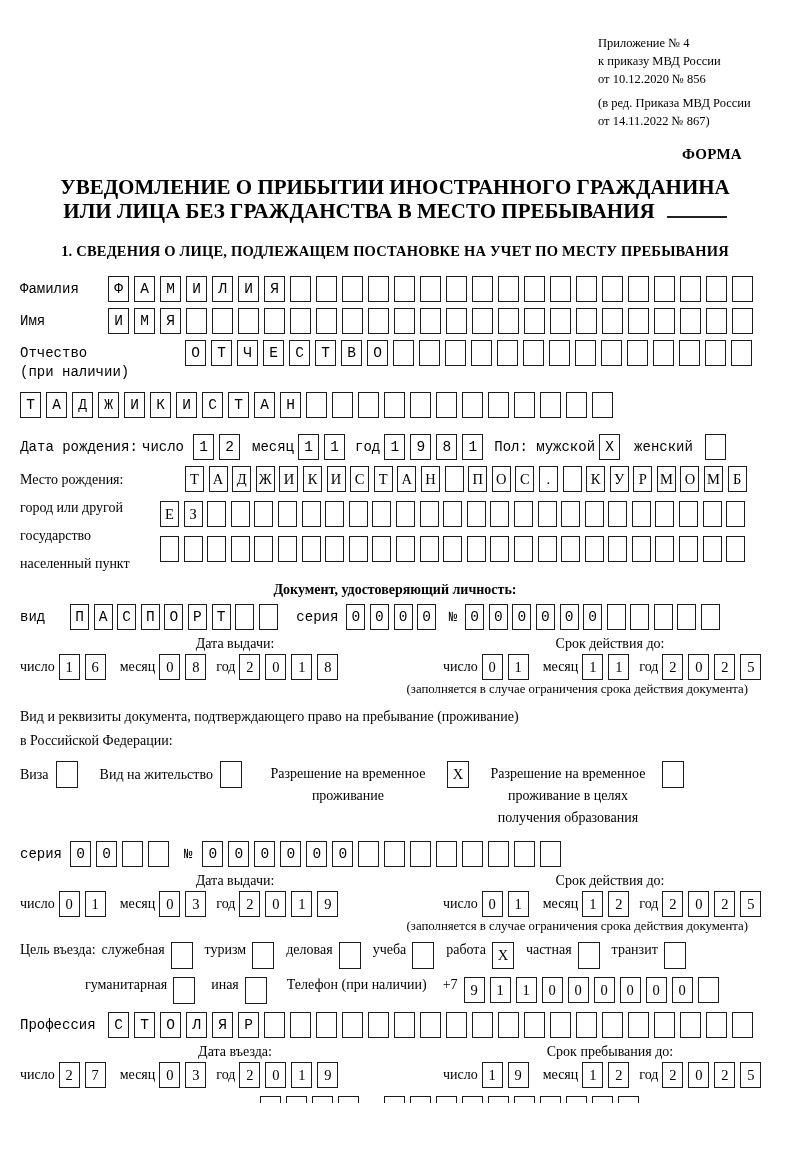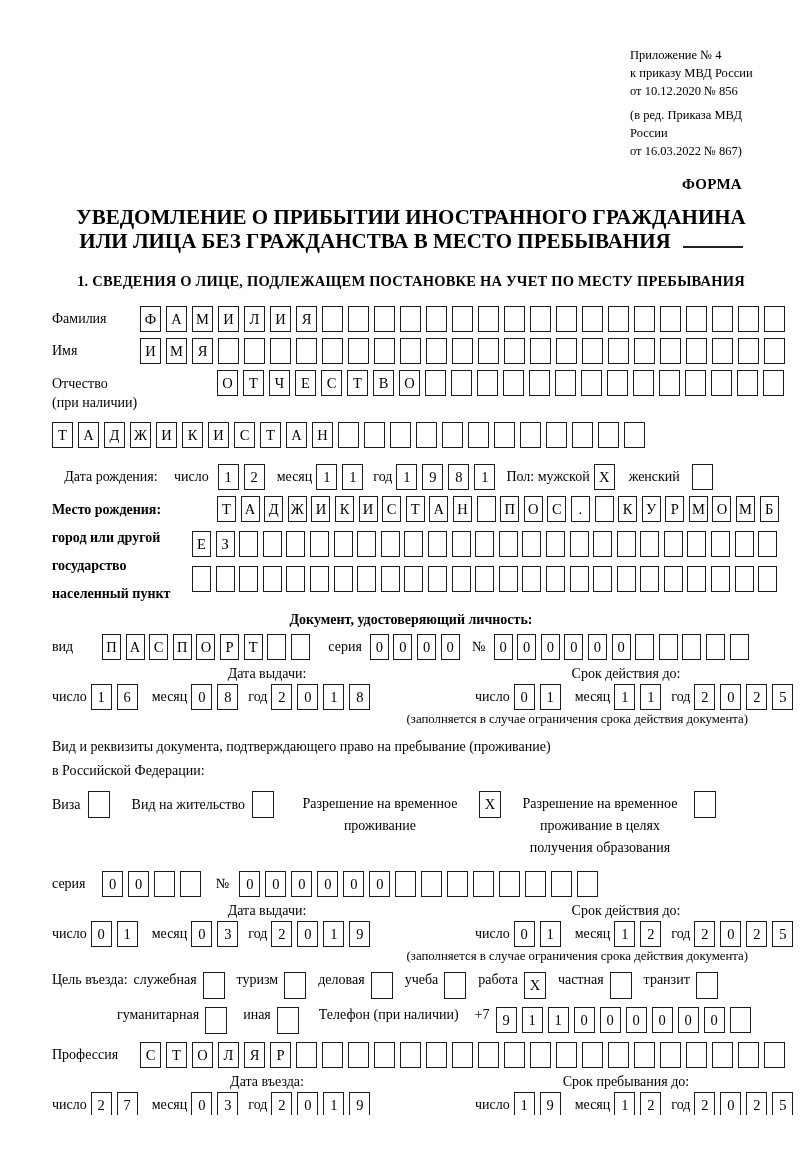--- a/index.html
+++ b/index.html
@@ -2,21 +2,21 @@
 <html><head>
 <meta charset="utf-8">
 <style>
   * { box-sizing: border-box; margin: 0; padding: 0; }
   html,body { background:#fff; }
   body {
     width: 800px; height: 1163px;
     font-family: "Liberation Serif", "DejaVu Serif", serif;
     color: #000; font-size: 14px;
   }
-  .page { width: 800px; height: 1103px; overflow: hidden; padding: 34px 30px 0 52px; position: relative; margin-top: 12px; }
+  .page { width: 800px; height: 1103px; overflow: hidden; padding: 34px 30px 0 20px; position: relative; }
 
   
   .appendix { margin-left: 578px; font-size: 12.5px; line-height: 18px; }
   .appendix .grp2 { margin-top: 6px; }
   .forma { text-align: right; padding-right: 28px; font-weight: bold; font-size: 15px; margin-top: 16px; letter-spacing: .3px; }
 
   .title { text-align: center; font-weight: bold; font-size: 21px; line-height: 24px; margin-top: 12px; }
   .title .blank { display:inline-block; width: 60px; border-bottom: 2px solid #222; height: 13px; margin-left: 12px; }
 
   .section-heading { font-weight: bold; font-size: 14.5px; text-align: center; margin-top: 20px; margin-bottom: 16px; letter-spacing: .2px; }
@@ -26,21 +26,21 @@
   .cell {
     width: 21px; height: 26px; border: 1.7px solid #1c1c1c; margin-right: 5px;
     display: flex; align-items: center; justify-content: center;
     font-size: 14.5px; flex: none; background: #fff;
   }
   .cells.sm .cell { width: 19px; margin-right: 4.6px; }
   .cbx {
     width: 22px; height: 27px; border: 1.7px solid #1c1c1c; flex: none;
     display: inline-flex; align-items: center; justify-content: center; font-size: 14.5px;
   }
-  .frow { display: flex; align-items: flex-start; margin-bottom: 6px; }
+  .frow { display: flex; align-items: flex-start; margin-bottom: 6px; font-family: Liberation Mono, monospace; }
   .frow .flabel { line-height: 26px; flex: none; }
   .stack { line-height: 19px; padding-top: 4px; flex: none; }
 
   .lw88 { width: 88px; } .lw140 { width: 140px; } .lw165 { width: 165px; } .lw50 { width: 50px; }
   .ml6 { margin-left: 6px; } .ml8 { margin-left: 8px; } .ml14 { margin-left: 14px; }
 
   .dlabel { line-height: 26px; margin-right: 4px; flex: none; }
   .dategroup { display: flex; align-items: flex-start; }
   .dategroup .dlabel.gap { margin-left: 9px; }
 
@@ -61,34 +61,34 @@
   .opt { display: flex; align-items: flex-start; }
   .opt .olabel { line-height: 27px; margin-right: 7px; }
   .opt .wrapped { text-align: center; line-height: 22px; padding-top: 2px; margin-right: 9px; }
   .w172 { width: 180px; } .w170 { width: 170px; }
 
   .purposes { display: flex; align-items: flex-start; margin-bottom: 8px; }
   .purposes .plabel { margin-right: 6px; }
   .purposes .cbx { margin-right: 12px; }
 
   .bp-block, .rep-block { display: flex; margin-bottom: 4px; }
-  .bp-labels { width: 140px; flex: none; line-height: 28px; font-weight: bold; }
+  .bp-labels { width: 140px; flex: none; line-height: 28px; }
   .bp-rows .cells { margin-bottom: 9px; }
 </style>
 </head>
 <body>
 
 <div class="page">
 
   <div class="appendix">
     <div>Приложение № 4</div>
     <div>к приказу МВД России</div>
     <div>от 10.12.2020 № 856</div>
     <div class="grp2">(в ред. Приказа МВД России</div>
-    <div>от 16.03.2022 № 867)</div>
+    <div>от 14.11.2022 № 867)</div>
   </div>
 
   <div class="forma">ФОРМА</div>
 
   <div class="title">
     <div>УВЕДОМЛЕНИЕ О ПРИБЫТИИ ИНОСТРАННОГО ГРАЖДАНИНА</div>
     <div><span>ИЛИ ЛИЦА БЕЗ ГРАЖДАНСТВА В МЕСТО ПРЕБЫВАНИЯ</span><span class="blank"></span></div>
   </div>
 
   <div class="section-heading">1. СВЕДЕНИЯ О ЛИЦЕ, ПОДЛЕЖАЩЕМ ПОСТАНОВКЕ НА УЧЕТ ПО МЕСТУ ПРЕБЫВАНИЯ</div>

